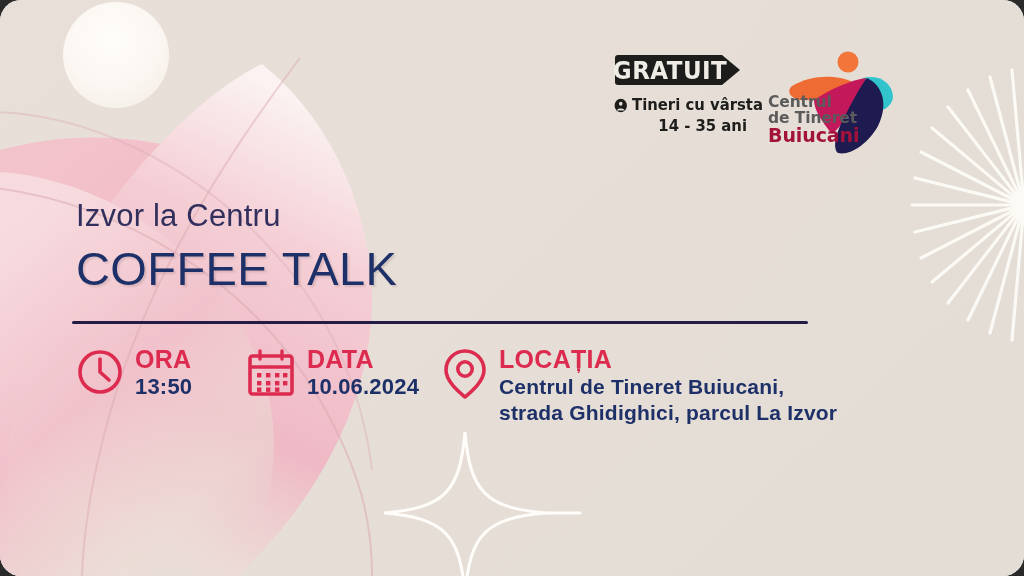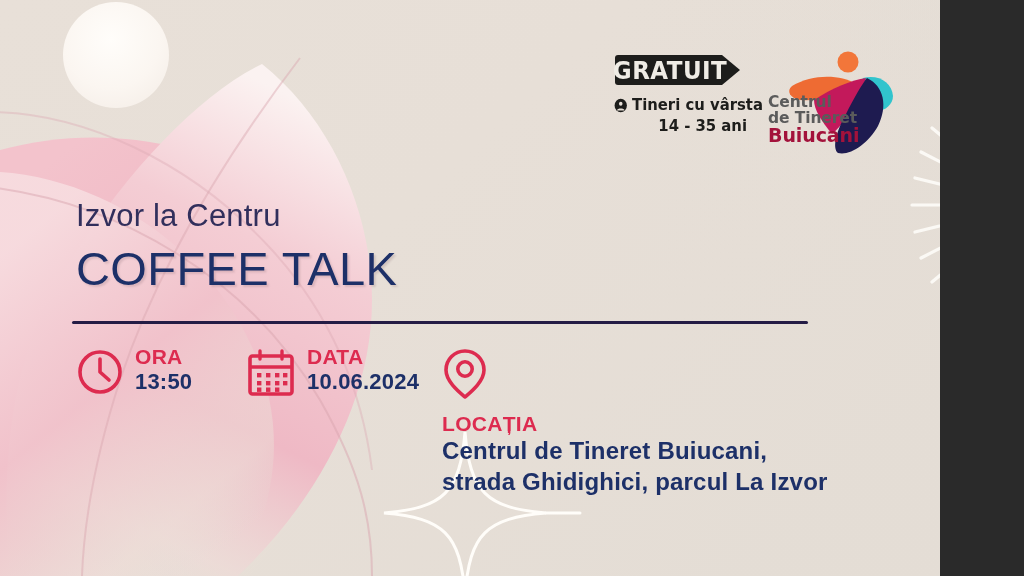--- a/index.html
+++ b/index.html
@@ -3,25 +3,26 @@
 <meta charset="utf-8">
 <title>Coffee Talk Poster</title>
 <style>
   html, body {
     margin: 0;
     padding: 0;
     background: #2a2a2a;
   }
   #poster {
     position: relative;
-    width: 940px;
+    width: 1024px;
     height: 576px;
     overflow: hidden;
     background: #e5ded6;
     font-family: "Liberation Sans", sans-serif;
+    border-radius: 21px;
     -webkit-font-smoothing: antialiased;
   }
 
   
   .bg-layer {
     position: absolute;
     inset: 0;
     overflow: hidden;
   }
   .bg-svg {
@@ -168,40 +169,40 @@
     align-items: flex-start;
     gap: 0;
   }
   .info-item {
     display: flex;
     align-items: flex-start;
     gap: 11px;
   }
   .info-item.time   { width: 170px; }
   .info-item.date   { width: 196px; }
-  .info-item.place  { width: 430px; flex-direction: column; }
+  .info-item.place  { width: 430px; }
   .info-icon { flex: none; margin-top: 4px; }
   .info-text { padding-top: 2px; }
   .info-label {
     color: #dd2b4f;
-    font-size: 21px;
+    font-size: 25px;
     font-weight: 700;
     letter-spacing: 0.3px;
     line-height: 1.06;
   }
   .info-value {
     color: #1d3068;
     font-size: 22px;
     font-weight: 700;
     letter-spacing: 0.2px;
     line-height: 1.18;
     margin-top: 1px;
   }
   .info-value.small {
-    font-size: 24px;
+    font-size: 21px;
     line-height: 1.22;
   }
 </style>
 </head>
 <body>
 
 <div id="poster">
 
   <div class="bg-layer">
     <svg class="bg-svg" viewBox="0 0 1024 576" xmlns="http://www.w3.org/2000/svg">

